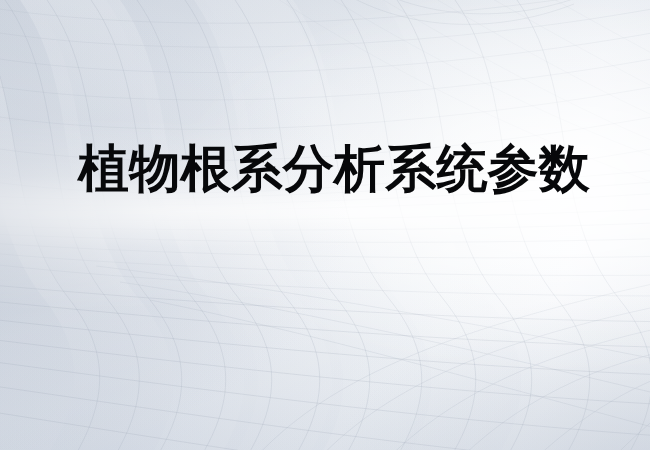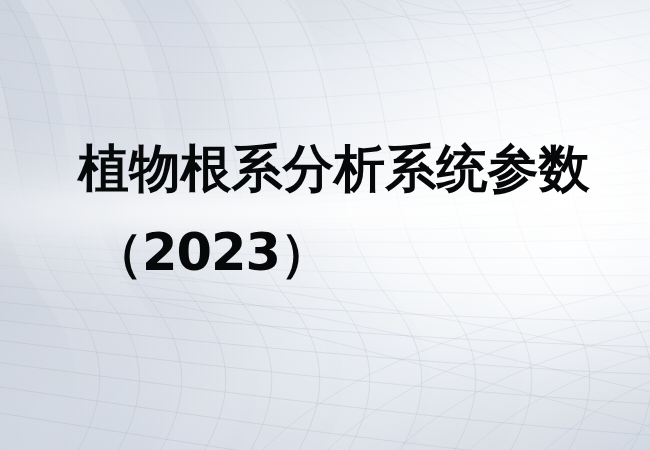--- a/index.html
+++ b/index.html
@@ -230,16 +230,15 @@
       <rect x="0" y="0" width="650" height="450" fill="url(#ribC)" opacity="0.45"></rect>
     </g>
   </svg>
 
   <div id="bg-glow" class="bg-layer"></div>
 
   <div id="bg-vignette" class="bg-layer"></div>
 
   <div id="title-block">
     <div id="title-line-1" class="title-line">植物根系分析系统参数</div>
-    <div id="title-line-2" class="title-line">（2023）</div>
   </div>
 
 </div>
 
 </body></html>

